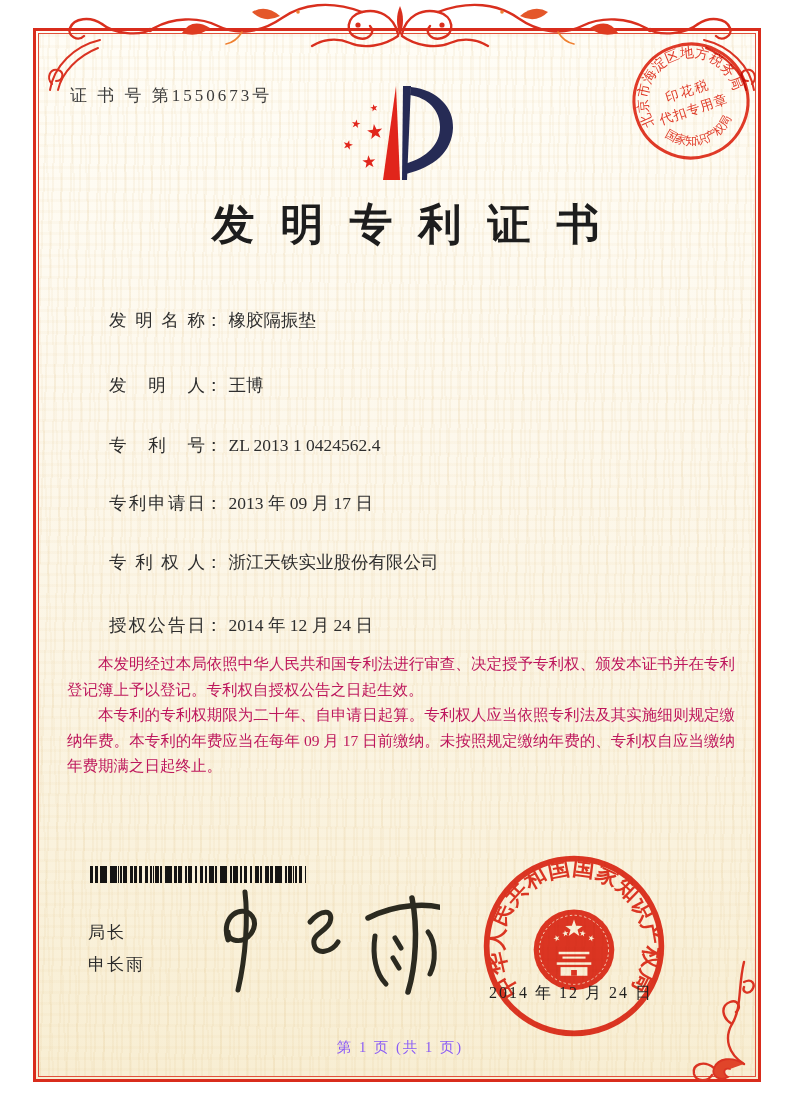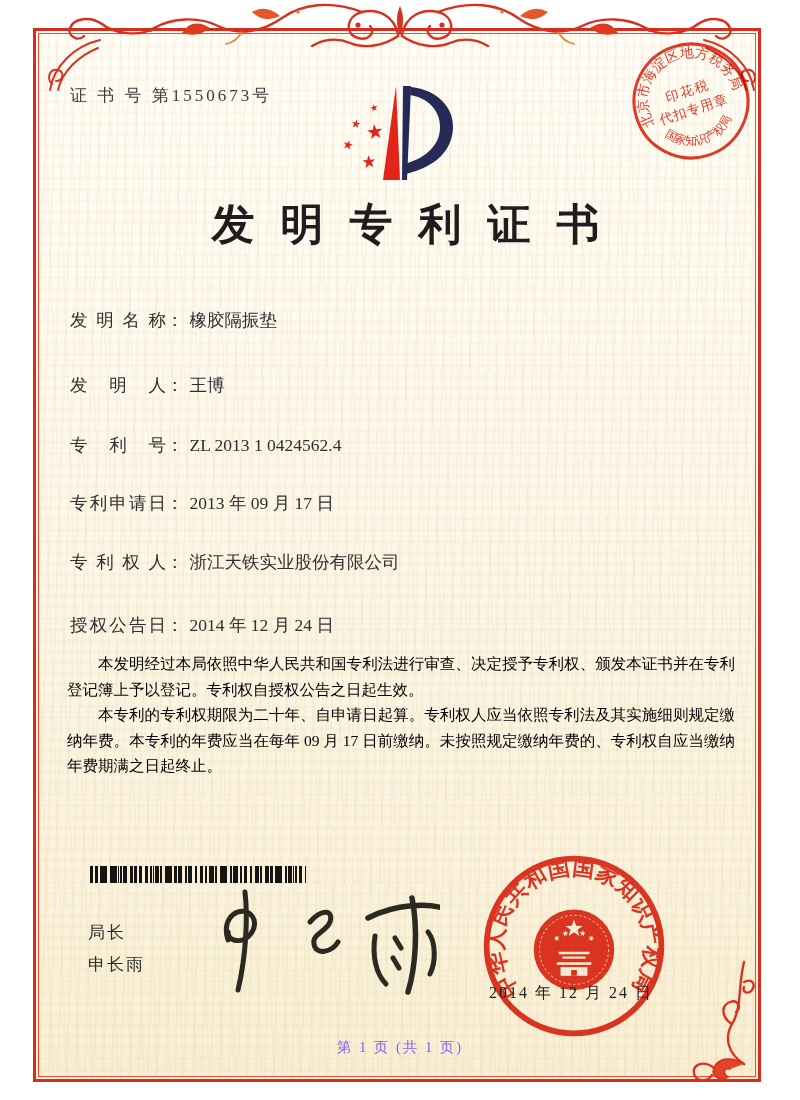--- a/index.html
+++ b/index.html
@@ -33,28 +33,28 @@
     color:#3c3c3c; z-index:4;
   }
   .logo { position:absolute; left:330px; top:82px; width:138px; height:104px; z-index:4; }
   .title {
     position:absolute; left:0; top:196px; width:800px; text-align:center;
     font-size:43px; font-weight:600; color:#1d1d1d; letter-spacing:26px; padding-left:37px;
     box-sizing:border-box; z-index:4;
   }
   
   .field-row { position:absolute; left:70px; font-size:17.5px; color:#2e2e2e; z-index:4; white-space:nowrap; }
-  .field-label { display:inline-block; width:96px; text-align:justify; text-align-last:justify; }
+  .field-label { display:inline-block; width:96px; text-align:justify; text-align-last:justify;margin-left:39px; }
   .field-colon { display:inline-block; margin-right:6px; }
   .row-0 { top:308px; } .row-1 { top:373px; } .row-2 { top:433px; }
   .row-3 { top:491px; } .row-4 { top:550px; } .row-5 { top:613px; }
   
   .body-text {
     position:absolute; left:67px; top:651px; width:668px; z-index:4;
-    font-size:15.5px; line-height:25.5px; color:#000000; text-align:justify;
+    font-size:15.5px; line-height:25.5px; color:#be185d; text-align:justify;
   }
   .body-text p { margin:0; text-indent:2em; }
   
   .barcode {
     position:absolute; left:90px; top:866px; width:216px; height:17px; z-index:4;
     background-image:
       repeating-linear-gradient(90deg,#151413 0 2px, rgba(0,0,0,0) 2px 5px),
       repeating-linear-gradient(90deg,#151413 0 1px, rgba(0,0,0,0) 1px 7px),
       repeating-linear-gradient(90deg,#151413 0 3px, rgba(0,0,0,0) 3px 11px);
   }

